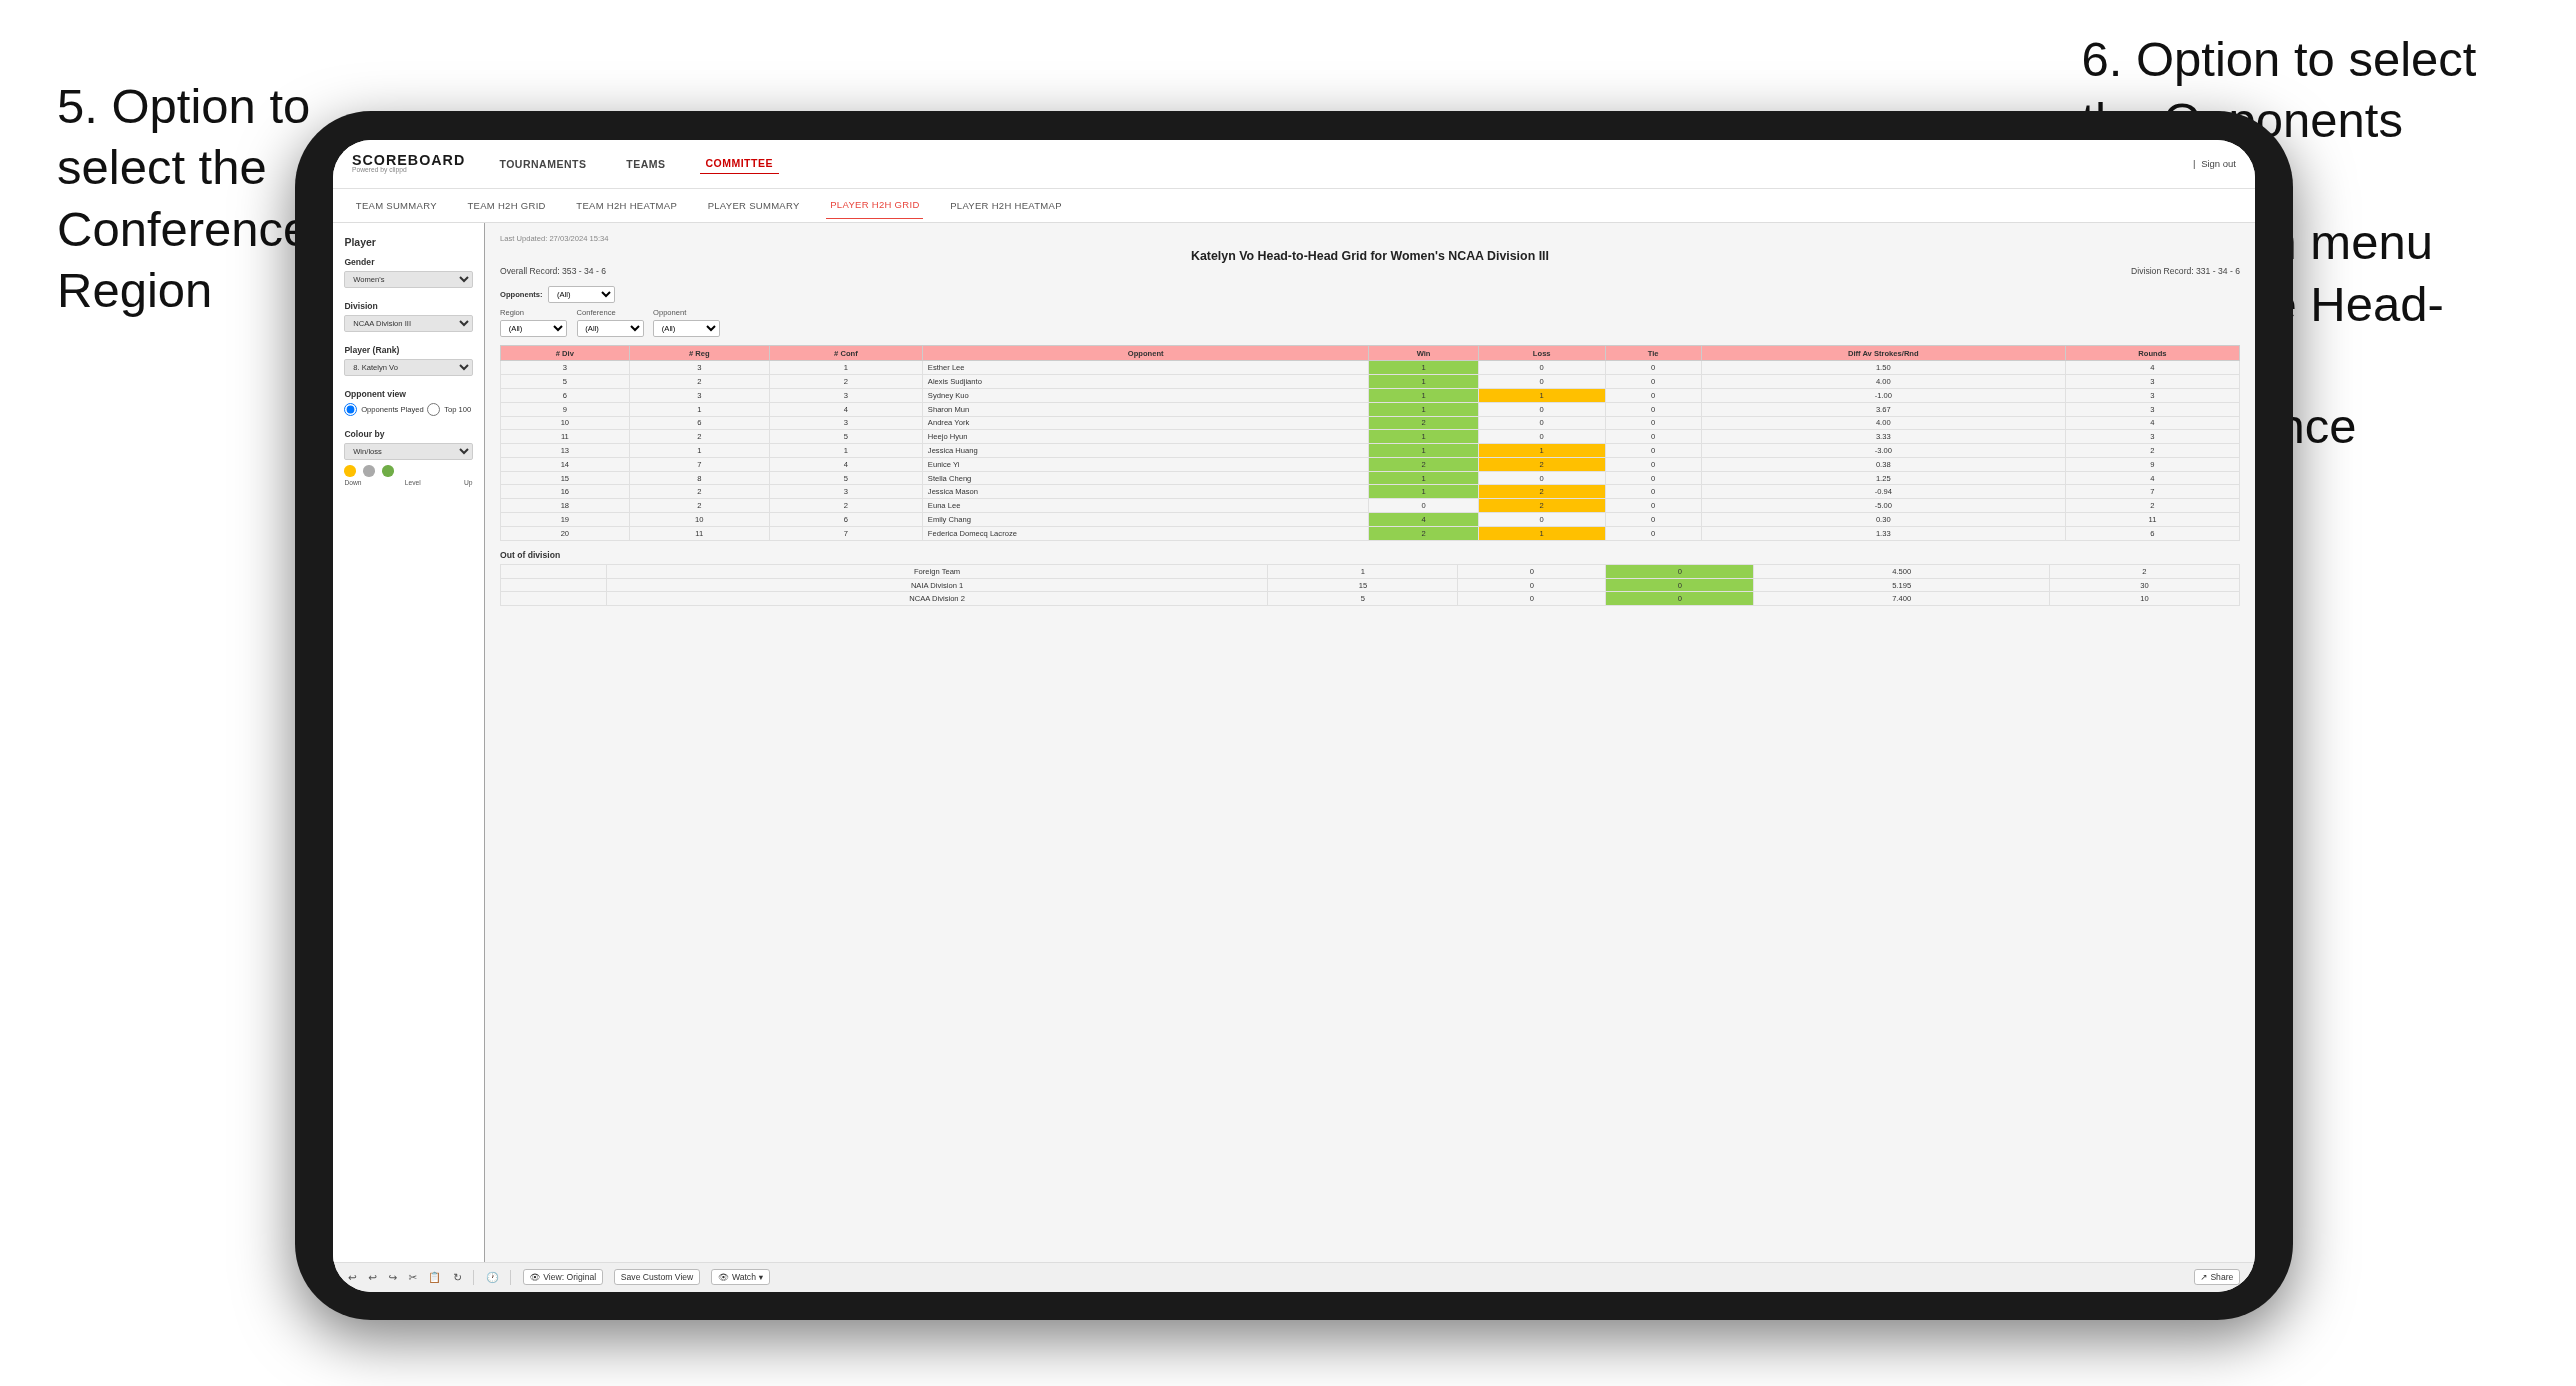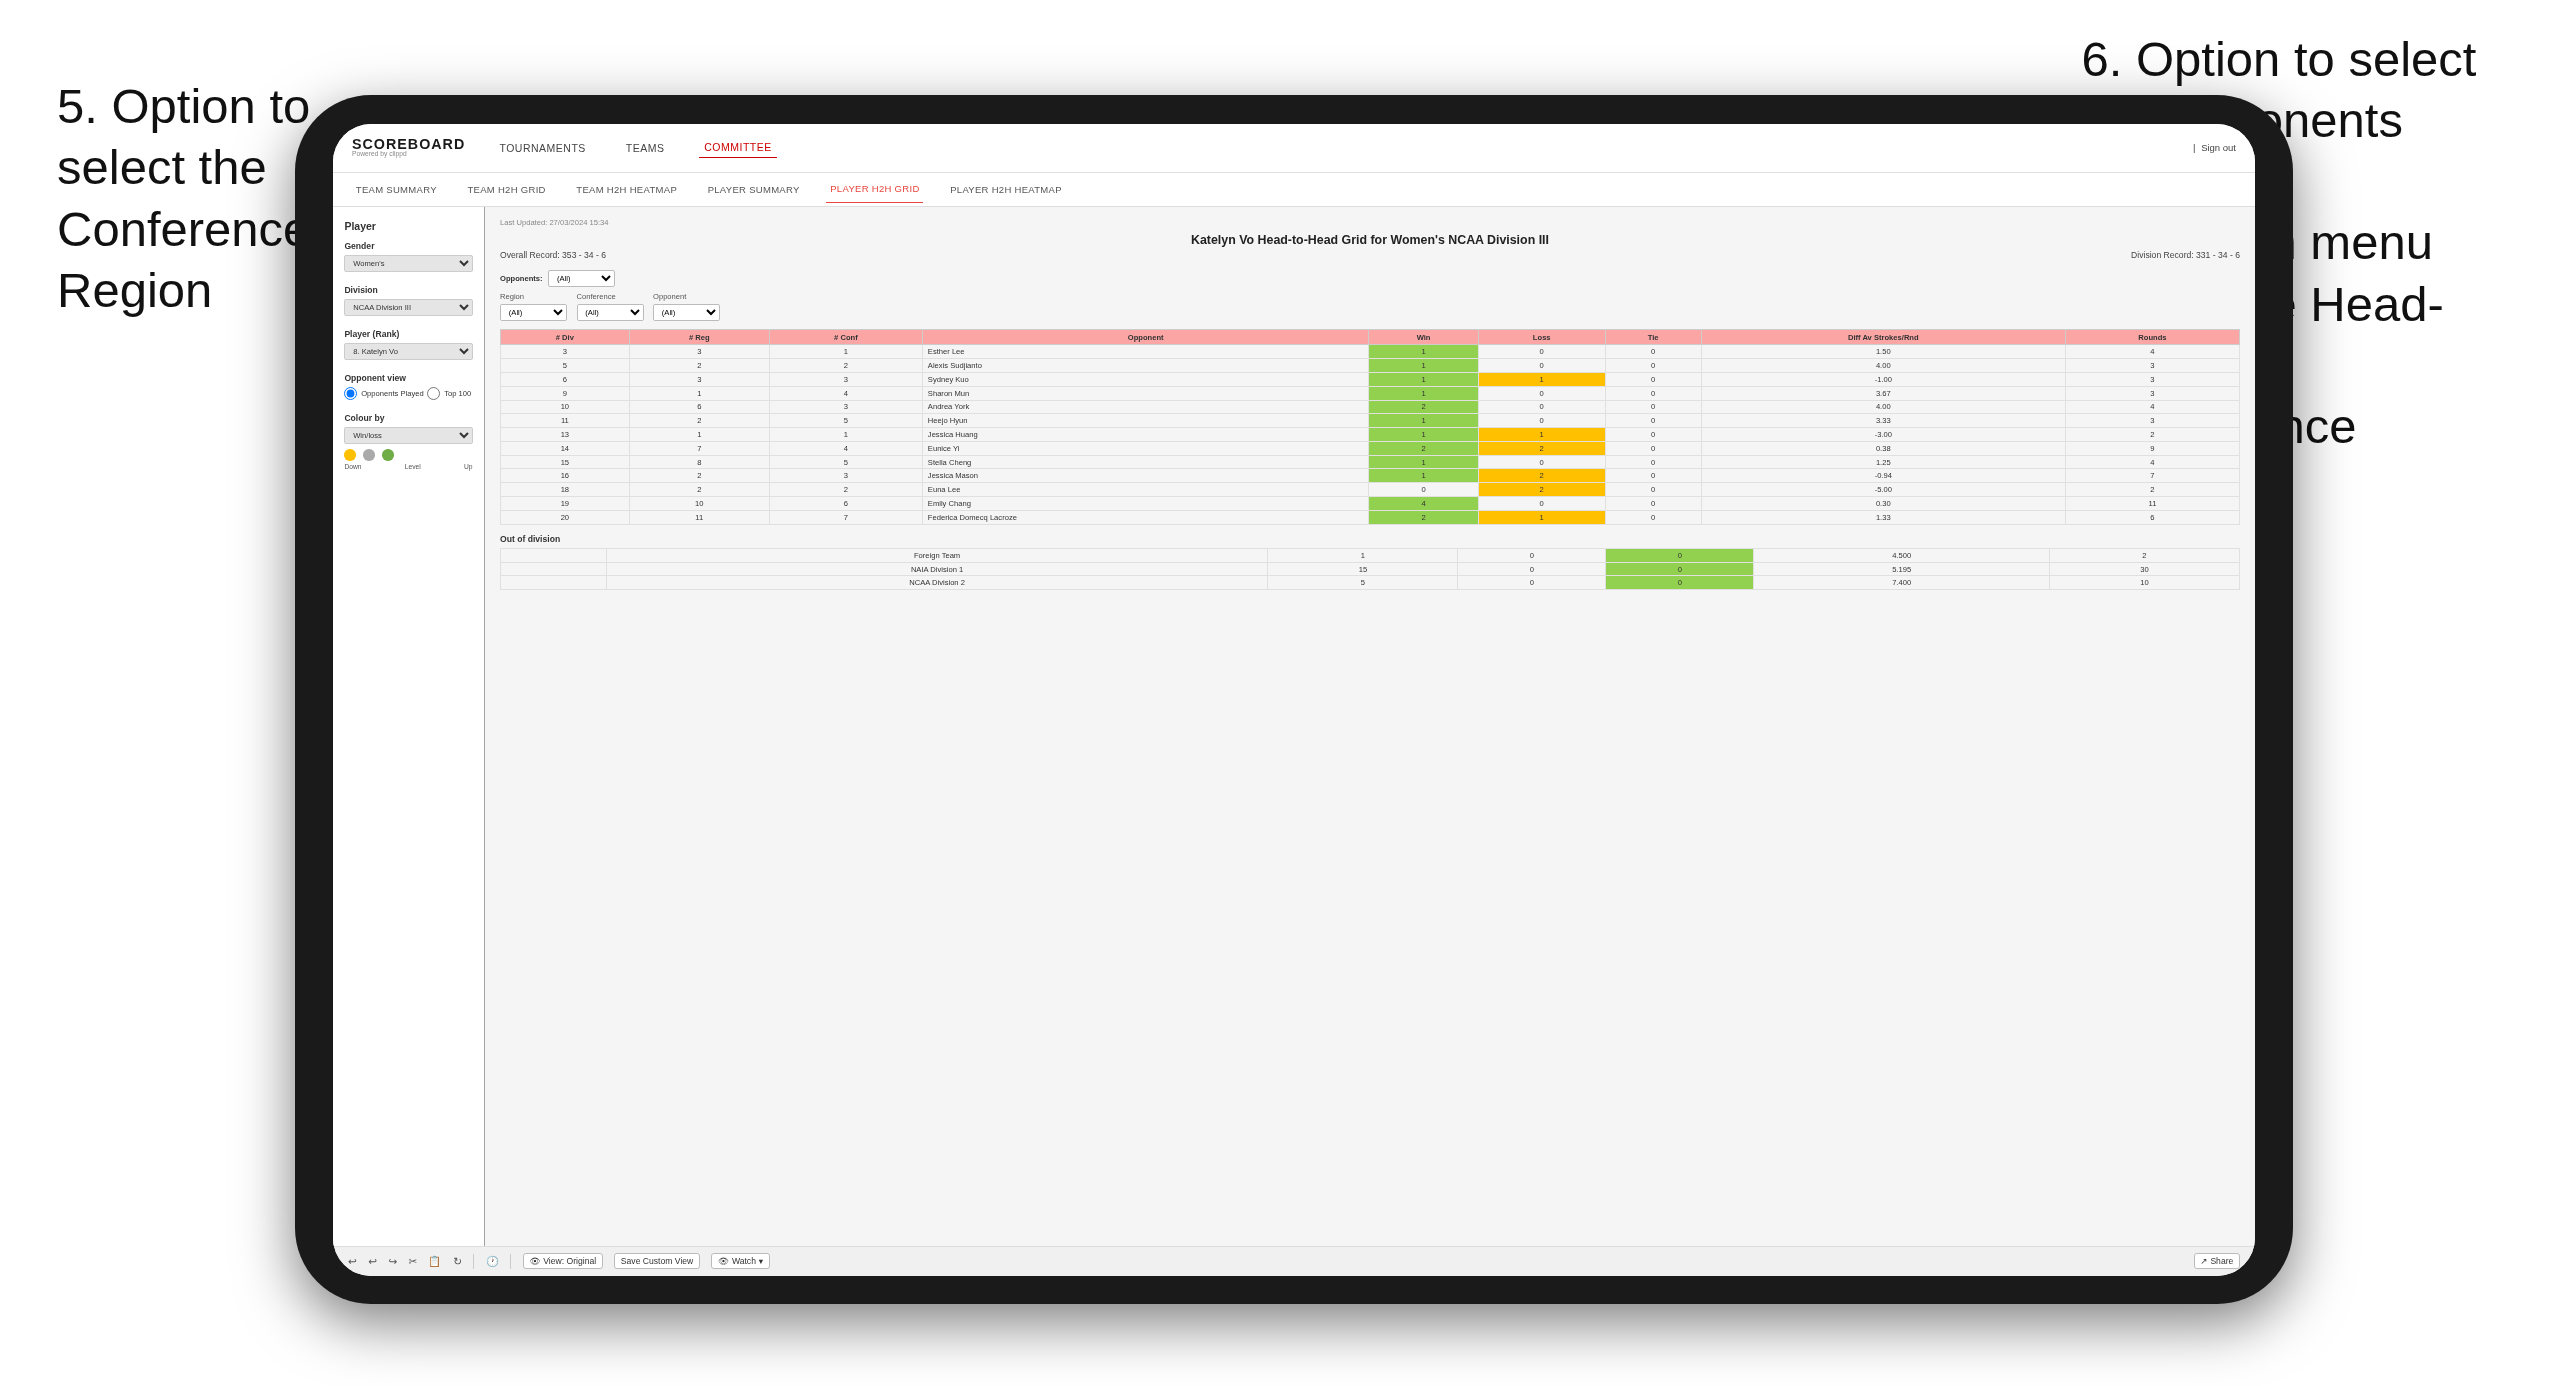--- a/index.html
+++ b/index.html
@@ -36,21 +36,21 @@
     
     .arrow-svg {
       position: absolute;
       pointer-events: none;
     }
 
     
     .tablet-shell {
       position: absolute;
       left: 295px;
-      top: 95px;
+      top: 111px;
       width: 1998px;
       height: 1209px;
       background: #1a1a1a;
       border-radius: 76px;
       box-shadow: 0 19px 57px rgba(0,0,0,0.5);
     }
 
     .tablet-screen {
       position: absolute;
       left: 38px;
@@ -99,21 +99,21 @@
     .scoreboard-logo .logo-sub {
       font-size: 6.7px;
       color: #888;
     }
 
     .nav-item {
       font-size: 10.5px;
       color: #444;
       cursor: pointer;
       padding: 3.8px 5.7px;
-      font-weight: 400;
+      font-weight: 700;
       letter-spacing: 0.5px;
     }
 
     .nav-item.active {
       color: #cc0000;
       border-bottom: 1.9px solid #cc0000;
     }
 
     .nav-spacer { flex: 1; }
 

